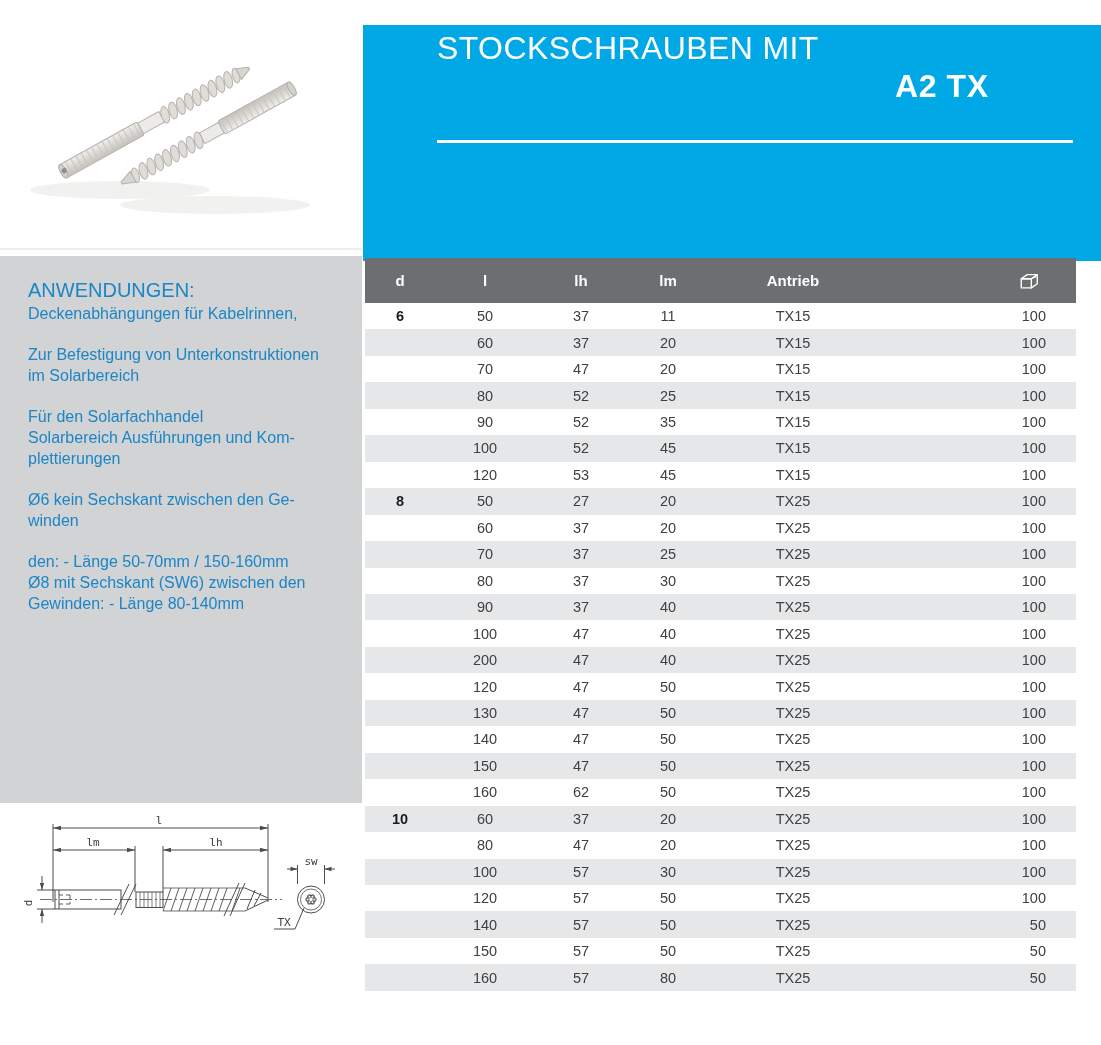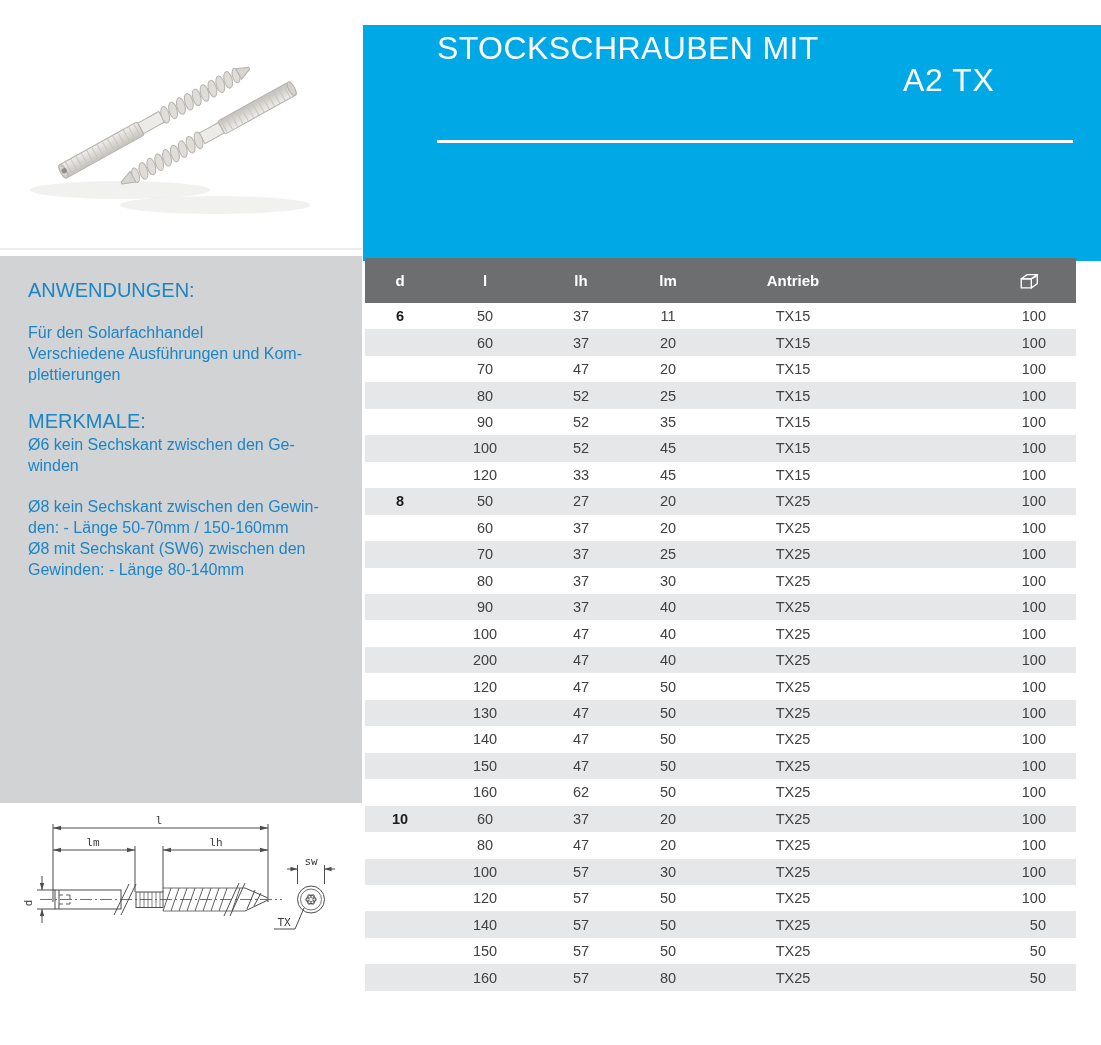--- a/index.html
+++ b/index.html
@@ -11,22 +11,22 @@
 
   
   .photo-area { position:absolute; left:0; top:0; width:362px; height:250px;
     background:#fff; border-bottom:2px solid #ededed; }
 
   
   .header-block { position:absolute; left:363px; top:25px; width:738px; height:236px;
     background:#00A8E6; color:#fff; }
   .title { position:absolute; left:74px; top:0; font-size:32px; line-height:46px;
     font-weight:400; letter-spacing:.4px; white-space:nowrap; }
-  .grade { position:absolute; left:532px; top:32px; font-size:32px; line-height:46px;
-    font-weight:400; letter-spacing:.6px;margin-left:8px; }
+  .grade { position:absolute; left:532px; top:38px; font-size:32px; line-height:46px;
+    font-weight:700; letter-spacing:.6px; }
   .rule { position:absolute; left:74px; top:115px; width:636px; height:3px; background:#fff; }
 
   
   .info-panel { position:absolute; left:0; top:256px; width:362px; height:547px;
     background:#D2D3D4; color:#1C85C6; padding:22px 9px 0 28px; }
   .info-heading { font-size:20px; line-height:24px; margin-bottom:1px; }
   .info-par { margin-bottom:20px; }
   .ln { font-size:16px; line-height:21px; }
   .features-heading { margin-top:24px; }
 
@@ -142,34 +142,37 @@
     <div class="title">
       <div>STOCKSCHRAUBEN MIT</div>
     </div>
     <div class="grade">A2 TX</div>
     <div class="rule"></div>
   </div>
 
   <div class="info-panel">
     <div class="info-heading">ANWENDUNGEN:</div>
     <div class="info-par">
+      <div class="ln">Deckenabhängungen für Kabelrinnen,</div>
+    </div>
+    <div class="info-par">
+      <div class="ln">Zur Befestigung von Unterkonstruktionen</div>
+      <div class="ln">im Solarbereich</div>
     </div>
     <div class="info-par">
       <div class="ln">Für den Solarfachhandel</div>
-      <div class="ln">Verschiedene Ausführungen und Kom-</div>
+      <div class="ln">Solarbereich Ausführungen und Kom-</div>
       <div class="ln">plettierungen</div>
     </div>
 
-    <div class="info-heading features-heading">MERKMALE:</div>
     <div class="info-par">
       <div class="ln">Ø6 kein Sechskant zwischen den Ge-</div>
       <div class="ln">winden</div>
     </div>
     <div class="info-par">
-      <div class="ln">Ø8 kein Sechskant zwischen den Gewin-</div>
       <div class="ln">den: - Länge 50-70mm / 150-160mm</div>
       <div class="ln">Ø8 mit Sechskant (SW6) zwischen den</div>
       <div class="ln">Gewinden: - Länge 80-140mm</div>
     </div>
   </div>
 
   <div class="diagram">
     <svg width="368" height="160" viewBox="0 0 368 160" stroke="#4d4d4d" stroke-width="1" fill="none">
 
       <line x1="38" y1="89.5" x2="280" y2="89.5" stroke-dasharray="12 3 2 3" stroke-width="0.8"></line>
@@ -341,21 +344,21 @@
           <td class="col-d"></td>
           <td class="col-l">100</td>
           <td class="col-lh">52</td>
           <td class="col-lm">45</td>
           <td class="col-drive">TX15</td>
           <td class="col-qty">100</td>
         </tr>
           <tr>
           <td class="col-d"></td>
           <td class="col-l">120</td>
-          <td class="col-lh">33</td>
+          <td class="col-lh">53</td>
           <td class="col-lm">45</td>
           <td class="col-drive">TX15</td>
           <td class="col-qty">100</td>
         </tr>
           <tr>
           <td class="col-d">8</td>
           <td class="col-l">50</td>
           <td class="col-lh">27</td>
           <td class="col-lm">20</td>
           <td class="col-drive">TX25</td>

